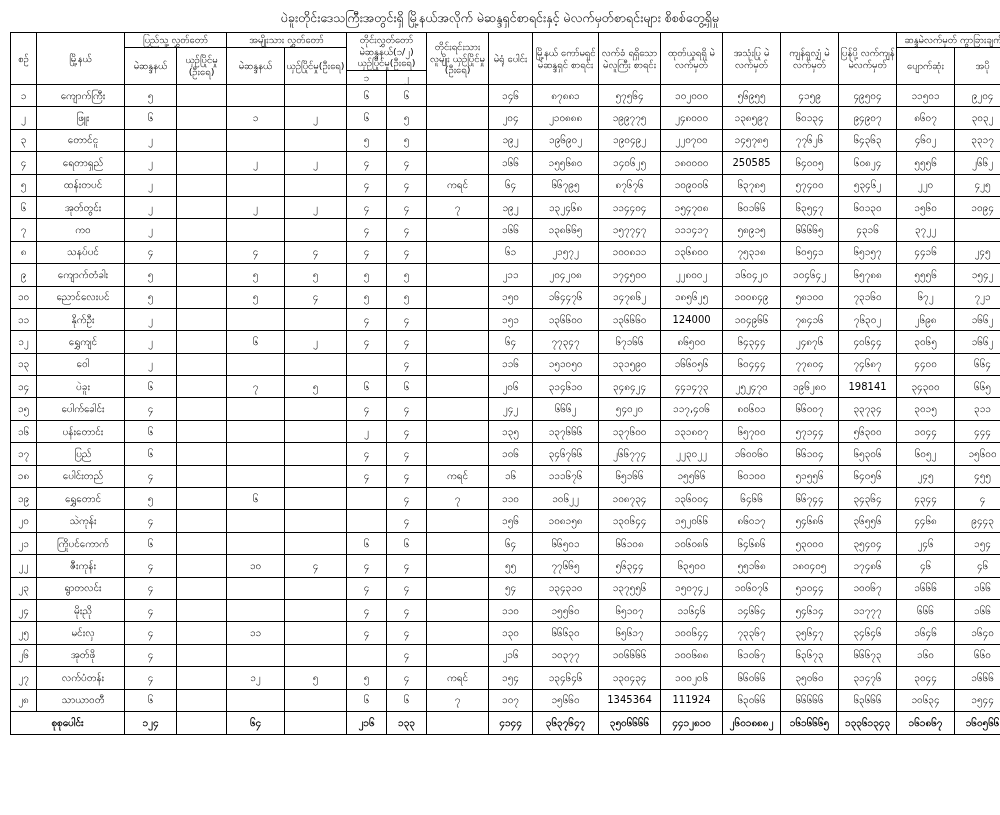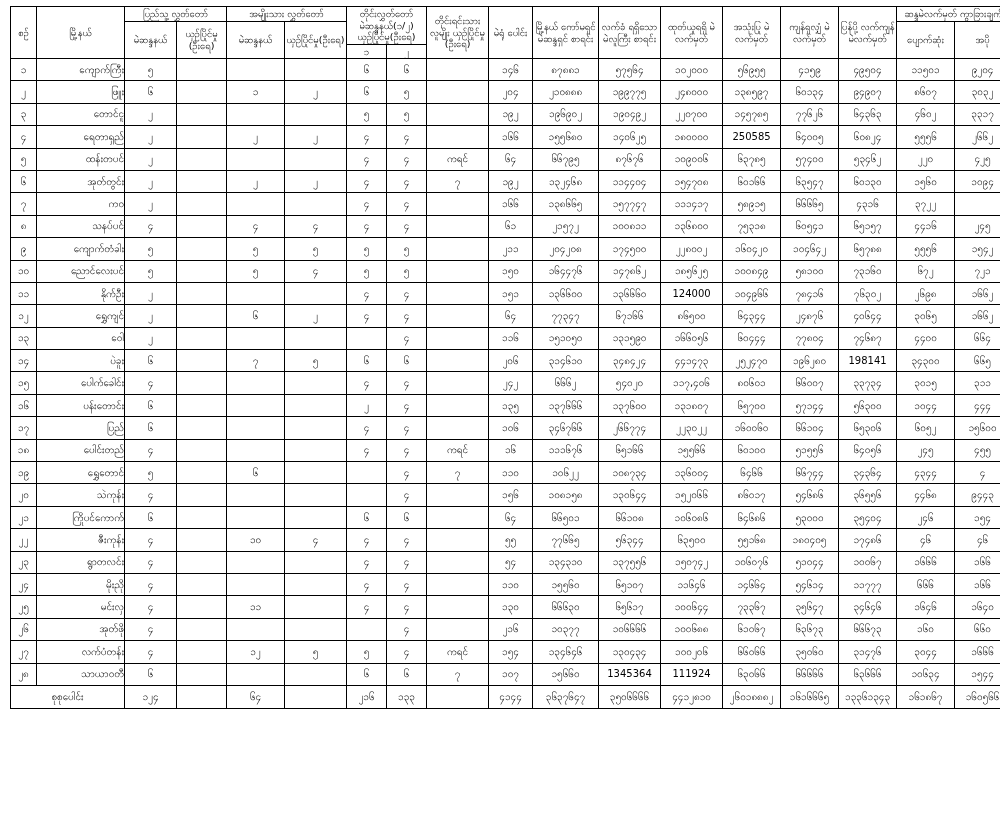--- a/index.html
+++ b/index.html
@@ -37,24 +37,25 @@
   }
   thead td{
     font-size:9.5px;
     line-height:11.5px;
     padding:1px 1px;
   }
   tbody td{
     height:21.4px;
     font-size:10px;
   }
-  td.left{text-align:right;padding-left:5px;}
+  td.left{text-align:center;padding-left:5px;}
   tfoot td{
     height:22px;
     font-size:10px;
+    font-weight:bold;
   }
   .c0{width:26px;}
   .c1{width:88px;}
   .c2{width:52px;}
   .c3{width:50px;}
   .c4{width:58px;}
   .c5{width:62px;}
   .c6{width:40px;}
   .c7{width:40px;}
   .c8{width:62px;}
@@ -66,20 +67,21 @@
   .c14{width:58px;}
   .c15{width:58px;}
   .c16{width:58px;}
   .c17{width:56px;}
 </style>
 </head>
 <body>
 
 <div id="page">
 
+  <div id="title">ပဲခူးတိုင်းဒေသကြီးအတွင်းရှိ မြို့နယ်အလိုက် မဲဆန္ဒရှင်စာရင်းနှင့် မဲလက်မှတ်စာရင်းများ စိစစ်တွေ့ရှိမှု</div>
 
   <table>
     <colgroup>
       <col class="c0">
         <col class="c1">
         <col class="c2">
         <col class="c3">
         <col class="c4">
         <col class="c5">
       <col class="c6">

